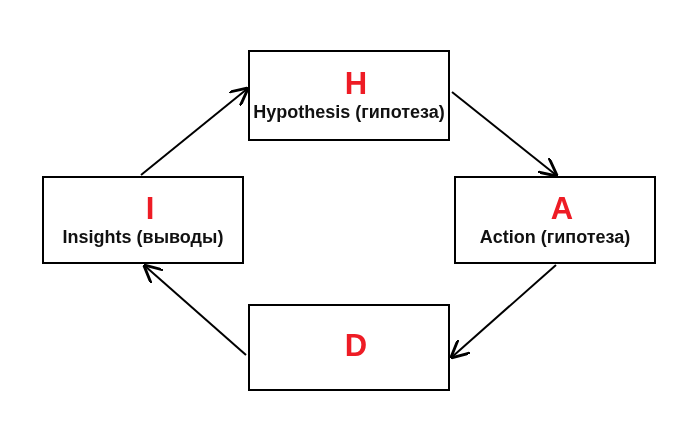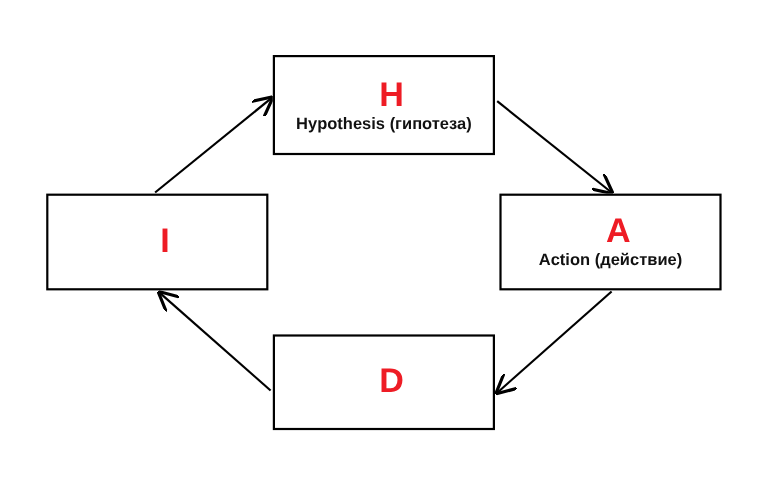--- a/index.html
+++ b/index.html
@@ -38,21 +38,21 @@
     font-weight: bold;
     font-size: 31px;
     line-height: 1;
     margin-left: 14px;
     margin-bottom: 4px;
     letter-spacing: 0px;
   }
   .node-label {
     color: #111111;
     font-weight: bold;
-    font-size: 15px;
+    font-size: 18px;
     line-height: 1.1;
     white-space: nowrap;
   }
   #box-hypothesis { left: 248px; top: 50px;  width: 202px; height: 91px; }
   #box-insights   { left: 42px;  top: 176px; width: 202px; height: 88px; }
   #box-action     { left: 454px; top: 176px; width: 202px; height: 88px; }
   #box-data       { left: 248px; top: 304px; width: 202px; height: 87px; }
 </style>
 </head>
 <body>
@@ -75,24 +75,25 @@
     <line x1="246" y1="355" x2="145" y2="266" stroke="#000000" stroke-width="2" marker-end="url(#head)"></line>
   </svg>
 
   <div class="node-box" id="box-hypothesis">
     <div class="node-letter">H</div>
     <div class="node-label">Hypothesis (гипотеза)</div>
   </div>
 
   <div class="node-box" id="box-insights">
     <div class="node-letter">I</div>
+    <div class="node-label">Insights (выводы)</div>
   </div>
 
   <div class="node-box" id="box-action">
     <div class="node-letter">A</div>
-    <div class="node-label">Action (действие)</div>
+    <div class="node-label">Action (гипотеза)</div>
   </div>
 
   <div class="node-box" id="box-data">
     <div class="node-letter">D</div>
   </div>
 
 </div>
 
 </body></html>

